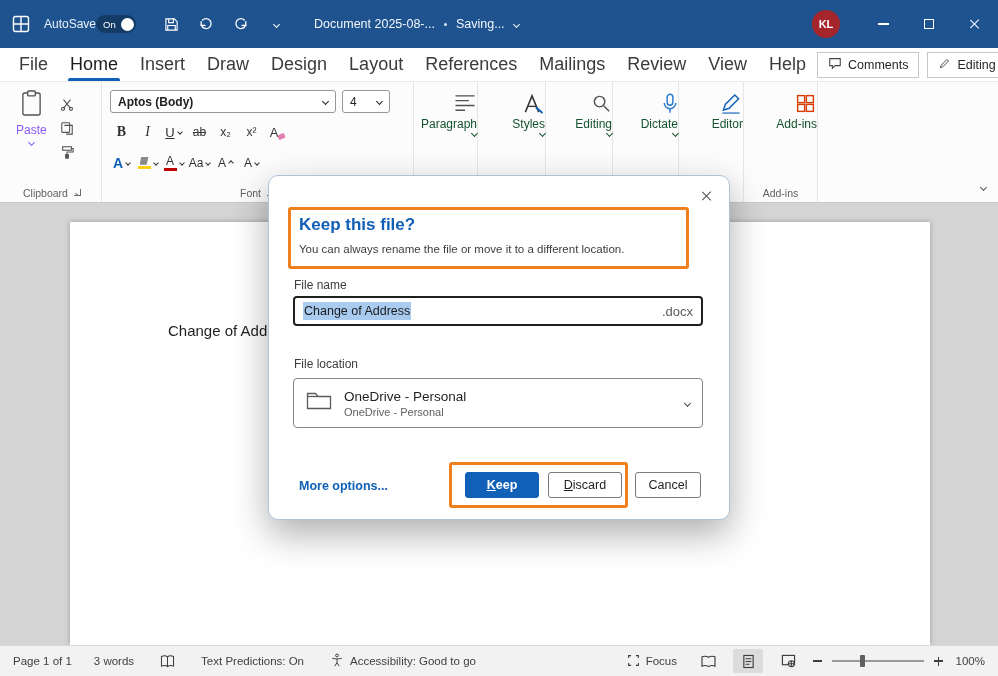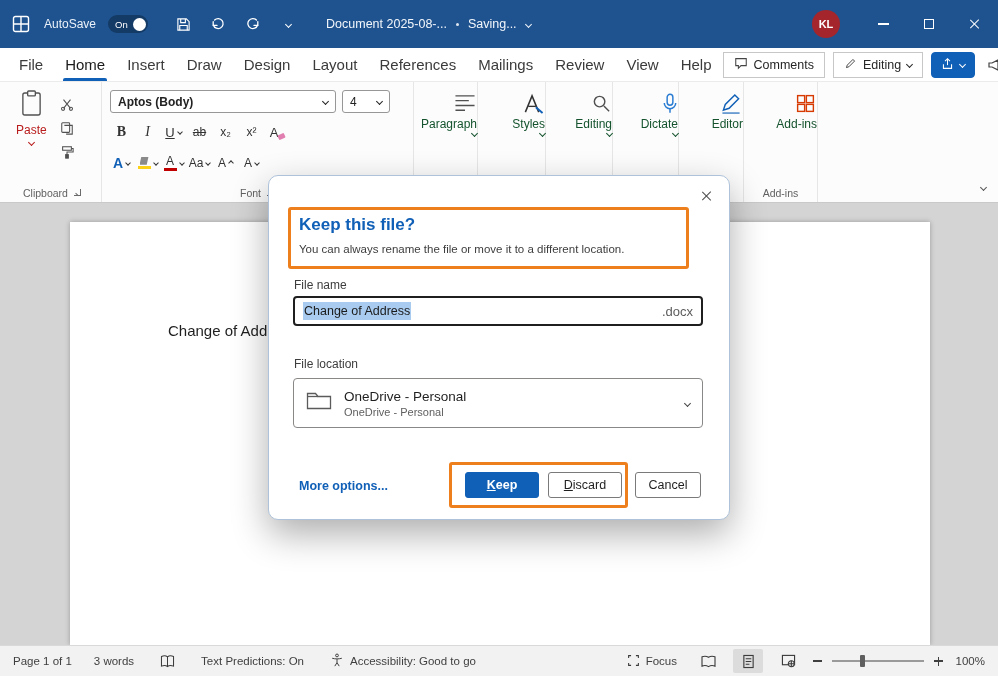--- a/index.html
+++ b/index.html
@@ -11,57 +11,57 @@
   .chev.up { transform:rotate(225deg); }
   .chev.tiny { width:4px; height:4px; }
   .x-icon { position:relative; display:inline-block; width:12px; height:12px; }
   .x-icon::before,.x-icon::after { content:""; position:absolute; left:5.4px; top:0; width:1.3px; height:12px; background:currentColor; }
   .x-icon::before { transform:rotate(45deg);} .x-icon::after { transform:rotate(-45deg);}
   .flip { display:inline-flex; transform:scaleX(-1); }
 
   
   .titlebar { position:absolute; top:0; left:0; right:0; height:48px; background:#1f538f; display:flex; align-items:center; color:#fff; padding-left:12px; }
   .tb-appicon { display:inline-flex; margin-right:14px; }
-  .tb-autosave { font-size:12px; margin-right:12px; color:#eaf1f9; }
+  .tb-autosave { font-size:12px; margin-right:0; color:#eaf1f9; }
   .toggle { width:40px; height:18px; border-radius:9px; background:#143a66; display:flex; align-items:center; margin-right:22px; cursor:pointer; }
   .toggle-text { color:#fff; font-size:9.5px; margin-left:7px; }
   .knob { width:13px; height:13px; background:#fff; border-radius:50%; margin-left:auto; margin-right:2px; }
   .tb-btn { width:26px; height:26px; display:inline-flex; align-items:center; justify-content:center; margin-right:9px; cursor:pointer; }
   .tb-title { display:flex; align-items:center; gap:9px; margin-left:16px; font-size:12.5px; color:#f2f6fb; }
   .dot { width:3px; height:3px; border-radius:50%; background:rgba(255,255,255,.85); }
   .searchbox { position:absolute; left:522px; top:9px; width:272px; height:30px; background:#3e6fa8; border-radius:4px; display:flex; align-items:center; gap:9px; padding:0 11px; cursor:text; }
   .search-ph { font-size:12.5px; color:#dfeaf6; }
   .search-mic { margin-left:auto; display:inline-flex; }
   .avatar { position:absolute; left:812px; top:10px; width:28px; height:28px; border-radius:50%; background:#a4262c; color:#fff; font-size:11px; font-weight:700; display:flex; align-items:center; justify-content:center; cursor:pointer; }
   .wincontrols { position:absolute; right:0; top:0; height:48px; display:flex; }
   .winbtn { width:46px; height:48px; display:flex; align-items:center; justify-content:center; color:#fff; cursor:pointer; }
   .min-bar { width:11px; height:1.3px; background:#fff; }
   .max-box { width:10px; height:10px; border:1.2px solid #fff; }
 
   
   .tabrow { position:absolute; top:48px; left:0; right:0; height:34px; background:#fff; display:flex; align-items:stretch; padding-left:8px; border-bottom:1px solid #ebebeb; }
-  .tab { padding:0 11px; font-size:15px; color:#3b3b3b; line-height:33px; position:relative; cursor:pointer; }
+  .tab { padding:0 11px; font-size:18px; color:#3b3b3b; line-height:33px; position:relative; cursor:pointer; }
   .tab.active { color:#1b1b1b; }
   .tab.active::after { content:""; position:absolute; left:9px; right:9px; bottom:0; height:3px; background:#1160b7; border-radius:2px 2px 0 0; }
   .tab-right { margin-left:auto; display:flex; align-items:center; gap:8px; padding-right:10px; }
   .pillbtn { display:flex; align-items:center; gap:6px; height:26px; padding:0 10px; border:1px solid #c7c7c7; border-radius:0; background:#fff; font-size:12.5px; color:#262626; cursor:pointer; }
   .sharebtn { display:flex; align-items:center; gap:6px; height:26px; padding:0 9px; background:#1160b7; border:1px solid #1160b7; border-radius:4px; color:#fff; cursor:pointer; }
   .tabrow-icon { display:inline-flex; padding:0 4px; cursor:pointer; color:#444; }
 
   
   .ribbon { position:absolute; top:82px; left:0; right:0; height:121px; background:#fcfcfc; border-bottom:1px solid #c9c9c9; display:flex; padding-left:4px; }
   .rgroup { position:relative; border-right:1px solid #e6e6e6; height:100%; }
   .glabel { position:absolute; bottom:3px; left:0; right:0; display:flex; justify-content:center; align-items:center; gap:6px; font-size:10.5px; color:#616161; }
   .launcher { position:relative; width:8px; height:8px; display:inline-block; cursor:pointer; }
   .launcher::before { content:""; position:absolute; right:1px; bottom:1px; width:6px; height:6px; border-right:1px solid #6a6a6a; border-bottom:1px solid #6a6a6a; }
   .launcher::after { content:""; position:absolute; right:2.5px; bottom:2.5px; width:4px; height:1px; background:#6a6a6a; transform:rotate(45deg); }
 
   .g-clipboard { width:98px; }
   .clip-inner { display:flex; gap:10px; padding:8px 6px 0 12px; }
-  .paste { display:flex; flex-direction:column; align-items:center; gap:3px; font-size:12px; color:#b91c1c; cursor:pointer; }
+  .paste { display:flex; flex-direction:column; align-items:center; gap:3px; font-size:12px; color:#8b5cf6; cursor:pointer; }
   .clip-col { display:flex; flex-direction:column; gap:6px; padding-top:5px; }
   .sicon { width:20px; height:18px; display:flex; align-items:center; justify-content:center; cursor:pointer; }
 
   .g-font { width:312px; padding:8px 8px 0 8px; }
   .font-row1 { display:flex; gap:6px; }
   .combo { height:23px; border:1px solid #979797; border-radius:3px; background:#fff; display:flex; align-items:center; justify-content:space-between; font-size:12px; color:#222; padding:0 7px; cursor:pointer; }
   .combo-name { width:226px;font-weight:bold; }
   .combo-size { width:48px; }
   .font-row { display:flex; align-items:center; margin-top:7px; gap:3px; height:24px; }
   .fbtn { min-width:23px; height:24px; display:inline-flex; align-items:center; justify-content:center; font-size:13px; color:#333; gap:3px; cursor:pointer; }

